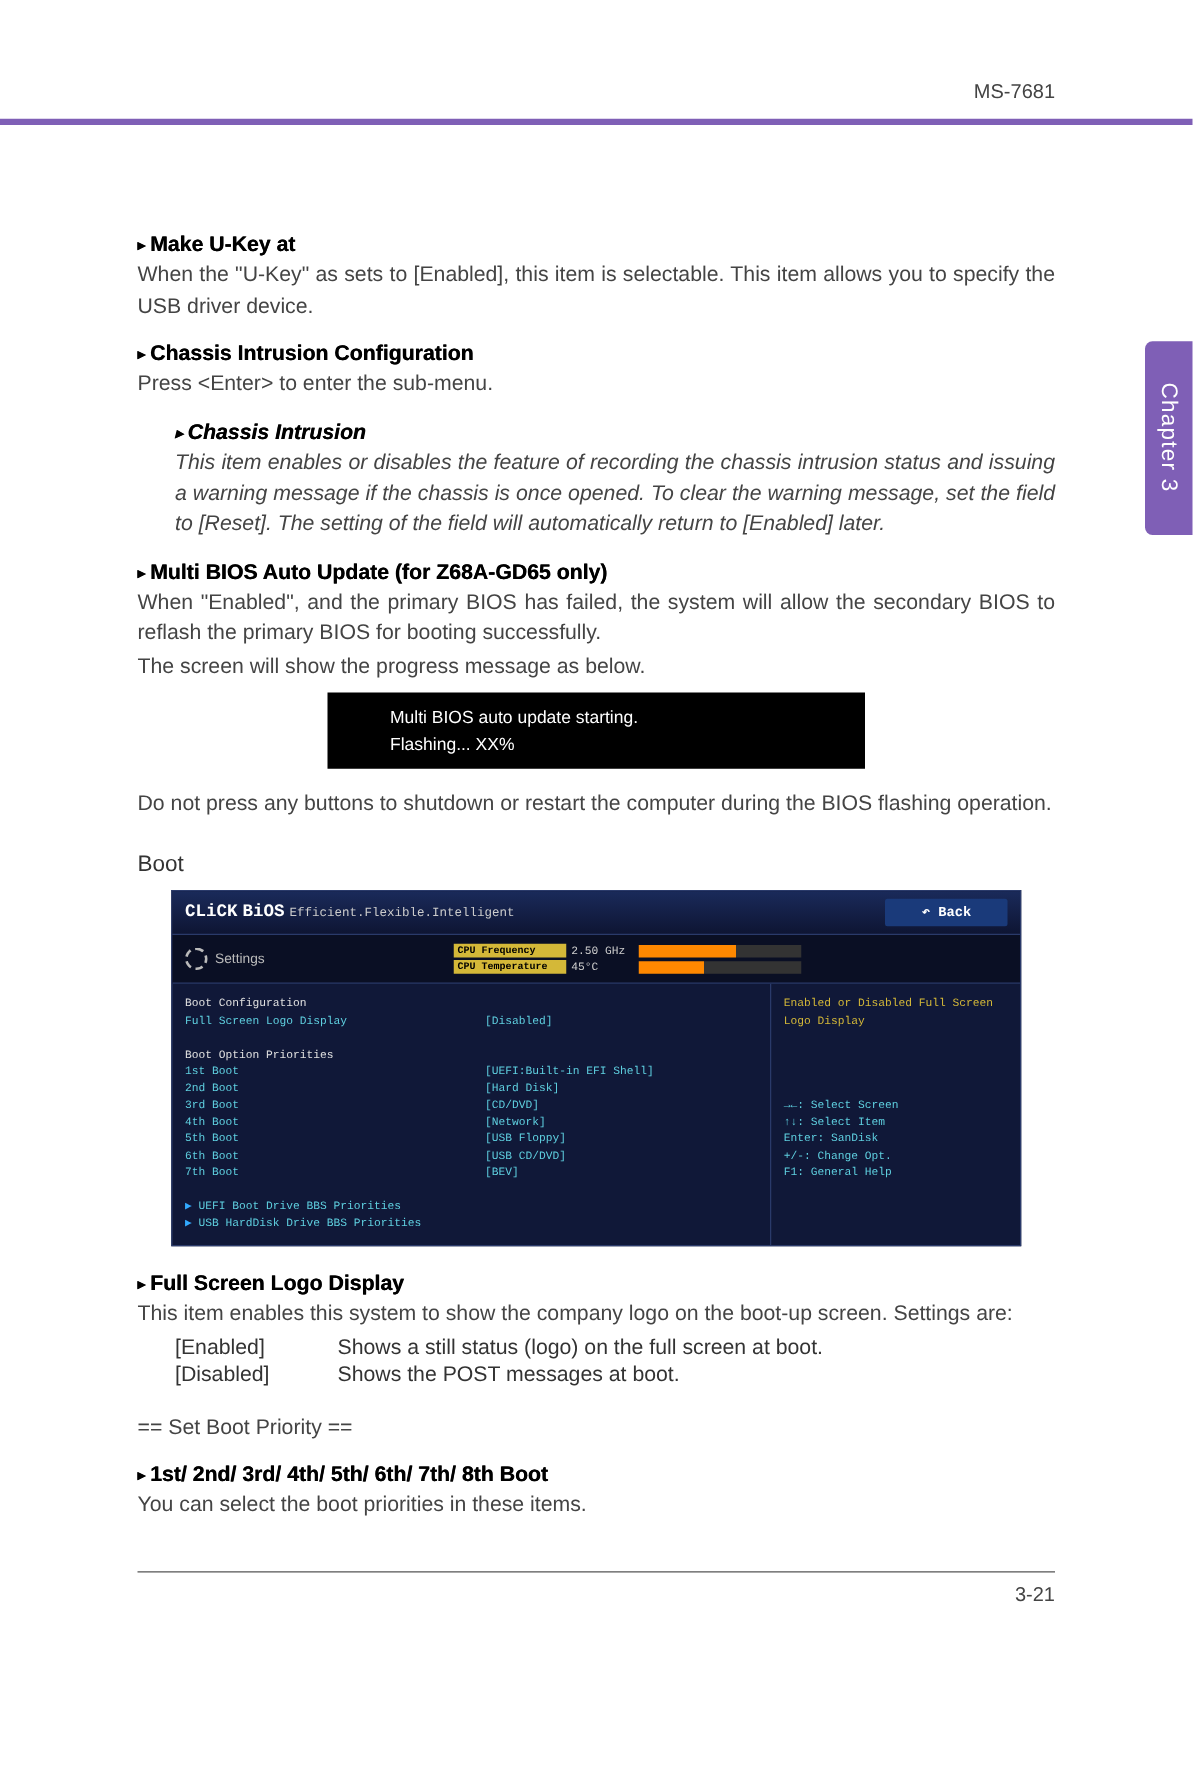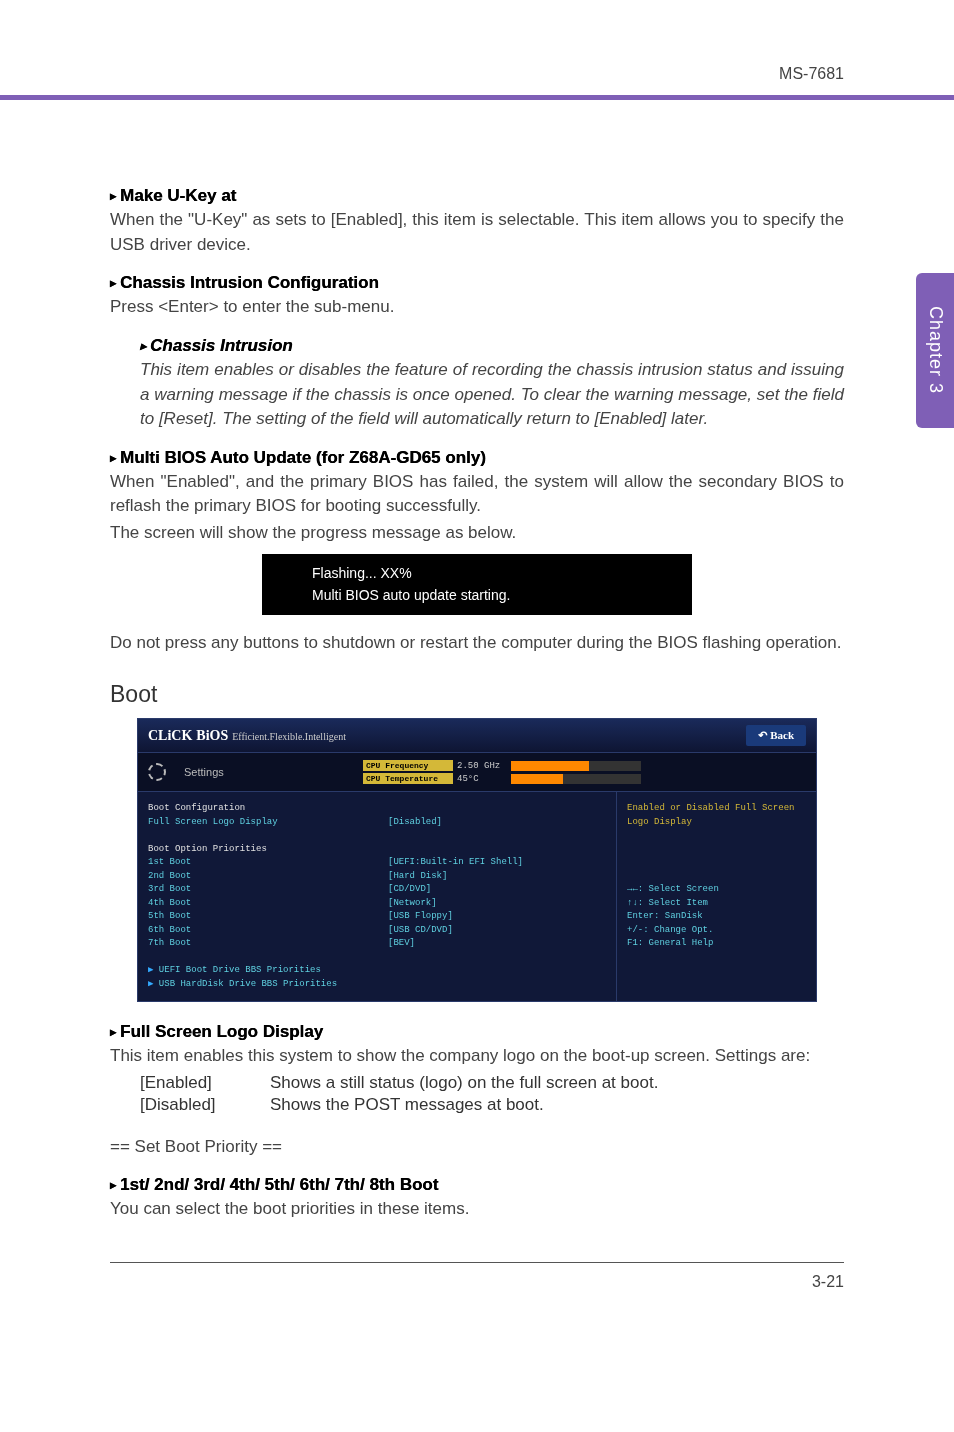--- a/index.html
+++ b/index.html
@@ -63,21 +63,21 @@
     top: -1px;
   }
   .body-msg {
     color: #444;
     text-align: justify;
     line-height: 1.45;
     margin-top: 2px;
   }
   .indent1 { padding-left: 30px; font-style: italic; }
   .section-title {
-    font-size: 23px;
+    font-size: 18px;
     color: #333;
     margin-top: 26px;
     margin-bottom: 10px;
   }
   .bios-console {
     width: 430px;
     margin: 8px auto 16px auto;
     background: #000;
     color: #fff;
     padding: 8px 50px;
@@ -93,28 +93,28 @@
     font-size: 9px;
     color: #aac;
   }
   .shot-top {
     background: linear-gradient(#1a2a5a, #0e1533);
     border-bottom: 1px solid #2a3a6a;
     padding: 6px 10px;
     display: flex;
     justify-content: space-between;
     align-items: center;
-    font-family: Liberation Serif, serif;
+    font-family: Liberation Mono, monospace;
   }
   .shot-brand { color: #fff; font-weight: bold; font-size: 14px; display:flex; align-items:baseline; gap:4px;}
   .shot-brand .thin { font-weight: normal; font-size: 10px; color:#ccc;}
-  .shot-back { background:#1a3a7a; color:#fff; font-size:11px; padding:4px 12px; border-radius:2px; font-weight:bold;}
+  .shot-back { background:#1a3a7a; color:#fff; font-size:11px; padding:4px 29px; border-radius:2px; font-weight:bold;}
   .shot-back::before{content:"↶ ";}
   .shot-settings-row{display:flex; background:#0a0f24; border-bottom:1px solid #2a3a6a;}
-  .shot-settings-left{flex:0 0 220px; padding:10px; display:flex; align-items:center; gap:18px;}
+  .shot-settings-left{flex:0 0 220px; padding:10px; display:flex; align-items:center; gap:6px;}
   .gear{width:18px;height:18px;border:2px dashed #bbb;border-radius:50%;}
   .shot-settings-left span{color:#bbb;font-size:11px;font-family:Arial;}
   .shot-settings-right{flex:1;padding:5px;font-size:9px;}
   .stat-row{display:flex;align-items:center;margin:2px 0;gap:4px;}
   .stat-label{background:#d4b838;color:#000;padding:1px 3px;font-weight:bold;font-size:8px;width:90px;}
   .stat-val{color:#ccc;width:50px;}
   .bar{display:inline-block;width:130px;height:10px;background:linear-gradient(90deg,#ff8800 60%,#333 60%);}
   .bar.half{background:linear-gradient(90deg,#ff8800 40%,#333 40%);}
   .shot-body{display:flex;}
   .shot-main{flex:1;padding:10px;line-height:1.5;}
@@ -159,22 +159,22 @@
     <div class="indent1">
       <div class="row-heading arrow">Chassis Intrusion</div>
       <div class="body-msg">This item enables or disables the feature of recording the chassis intrusion status and issuing a warning message if the chassis is once opened. To clear the warning message, set the field to [Reset]. The setting of the field will automatically return to [Enabled] later.</div>
     </div>
 
     <div class="row-heading arrow">Multi BIOS Auto Update (for Z68A-GD65 only)</div>
     <div class="body-msg">When "Enabled", and the primary BIOS has failed, the system will allow the secondary BIOS to reflash the primary BIOS for booting successfully.</div>
     <div class="body-msg">The screen will show the progress message as below.</div>
 
     <div class="bios-console">
+      <div>Multi BIOS auto update starting.</div>
       <div>Flashing... XX%</div>
-      <div>Multi BIOS auto update starting.</div>
     </div>
 
     <div class="body-msg">Do not press any buttons to shutdown or restart the computer during the BIOS flashing operation.</div>
 
     <div class="section-title">Boot</div>
 
     <div class="screenshot">
       <div class="shot-top">
         <div class="shot-brand">
           <span>CLiCK</span>

